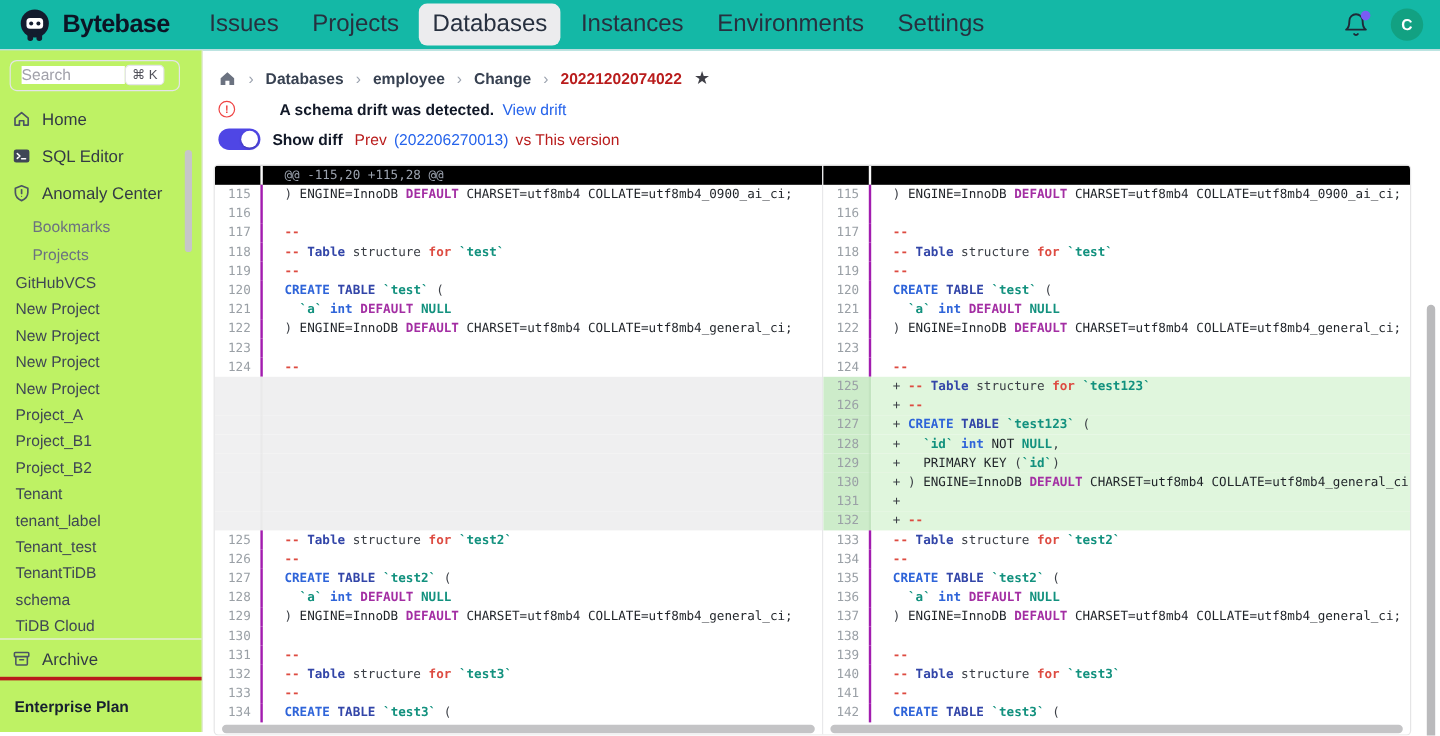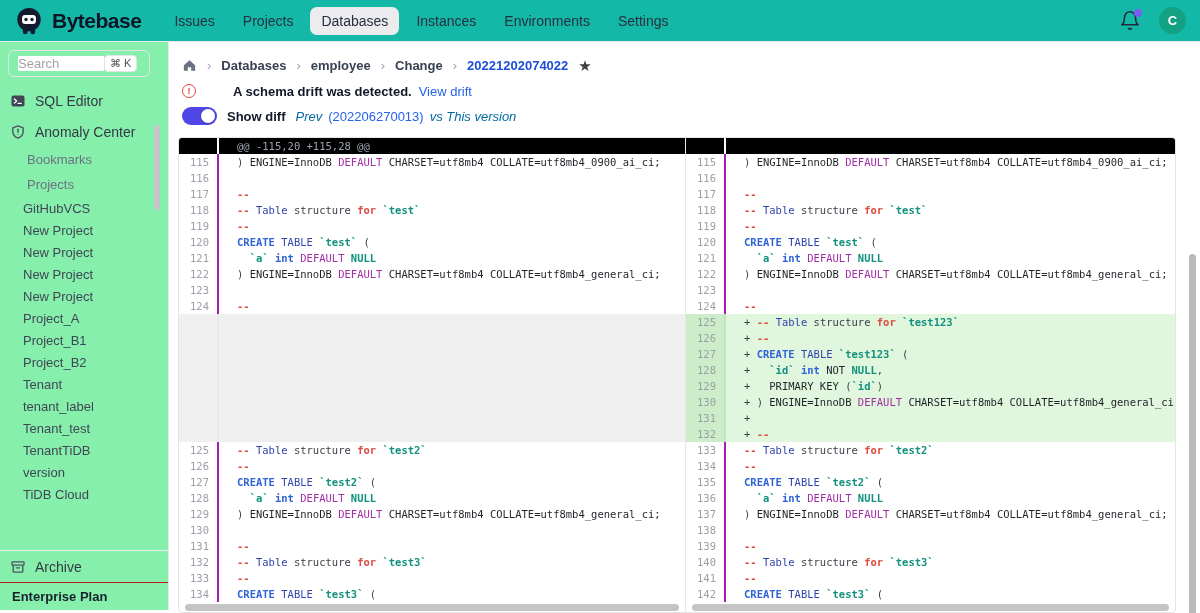--- a/index.html
+++ b/index.html
@@ -5,81 +5,81 @@
   * { box-sizing: border-box; margin: 0; padding: 0; }
   html,body { width:1200px; height:613px; overflow:hidden; background:#fff;
     font-family:"Liberation Sans", sans-serif; color:#1f2937; }
 
   
   .navbar { height:42px; display:flex; align-items:center; padding:0 14px;
     border-bottom:1px solid #e5e7eb; background:#14b8a6; }
   .brand { display:flex; align-items:center; gap:8px; }
   .brand-name { font-size:21px; font-weight:800; color:#0c1425; letter-spacing:-0.5px; }
   .nav-links { display:flex; align-items:center; gap:6px; margin-left:22px; }
-  .nav-link { font-size:14px; color:#27303f; padding:6px 11px; border-radius:7px; cursor:pointer; }
+  .nav-link { font-size:20px; color:#27303f; padding:6px 11px; border-radius:7px; cursor:pointer; }
   .nav-link.active { background:#ececee; font-weight:500; }
   .nav-right { margin-left:auto; display:flex; align-items:center; gap:18px; }
   .bell-wrap { position:relative; width:22px; height:22px; }
   .bell-dot { position:absolute; top:-1px; right:-1px; width:8px; height:8px;
     border-radius:50%; background:#7a5cf5; }
   .avatar { width:27px; height:27px; border-radius:50%; background:#12a182; color:#fff;
     font-size:13px; font-weight:600; display:flex; align-items:center; justify-content:center; }
 
   
   .layout { display:flex; height:568px; position:relative; }
 
   
   .sidebar { width:169px; border-right:1px solid #e8e8ea; position:relative;
-    display:flex; flex-direction:column; flex:none; background:#86efac; }
+    display:flex; flex-direction:column; flex:none; background:#bef264; }
   .search-box { margin:8px 18px 0 8px; height:27px; border:1px solid #e4e4e7; border-radius:6px;
     display:flex; align-items:center; padding:0 5px 0 9px; }
   .search-box input { border:none; outline:none; width:86px; font-size:13px;
     font-family:"Liberation Sans",sans-serif; color:#374151; }
   .search-box input::placeholder { color:#a1a1aa; }
   .kbd { font-size:11px; color:#52525b; border:1px solid #e4e4e7; border-radius:4px;
     padding:1px 5px; background:#fff; white-space:nowrap; }
   .side-nav { margin-top:8px; }
   .side-item { height:31px; display:flex; align-items:center; gap:9px; padding:0 10px;
     font-size:14px; color:#333a45; cursor:pointer; }
   .side-item svg, .side-item .term-ic { flex:none; }
   .section-label { height:25px; display:flex; align-items:center; padding-left:27px;
     font-size:13px; color:#6b7280; }
   .proj-list { list-style:none; }
-  .proj-list li { height:22px; display:flex; align-items:center; padding-left:23px;
+  .proj-list li { height:22px; display:flex; align-items:center; padding-left:13px;
     font-size:13px; color:#3f4754; cursor:pointer; white-space:nowrap; }
   .side-bottom { margin-top:auto; }
   .archive-row { border-top:1px solid #ededef; height:32px; display:flex; align-items:center;
     gap:9px; padding:0 10px; font-size:14px; color:#333a45; cursor:pointer; }
-  .plan-row { border-top:1px solid #b91c1c; height:28px; display:flex; align-items:center;
+  .plan-row { border-top:3px solid #b91c1c; height:46px; display:flex; align-items:center;
     padding-left:12px; font-size:13px; font-weight:700; color:#18212f; }
   .side-scrollthumb { position:absolute; right:8px; top:83px; width:6px; height:85px;
     border-radius:3px; background:#c6c6c8; }
 
   
   .main { flex:1; padding:13px 0 0 9px; position:relative; }
   .crumb-row { display:flex; align-items:center; gap:10px; margin-left:4px; height:20px; }
   .crumb { font-size:13px; font-weight:600; color:#374151; cursor:pointer; }
-  .crumb.last { color:#1d4ed8;text-align:right; }
+  .crumb.last { color:#b91c1c;text-align:right; }
   .crumb-sep { color:#9ca3af; font-size:13px; }
   .star { color:#3f3f46; font-size:15px; line-height:1; cursor:pointer; }
 
   .alert-row { display:flex; align-items:center; gap:7px; margin:6px 0 0 4px; height:20px; }
   .alert-ic { width:14px; height:14px; border:1.4px solid #ef4444; border-radius:50%;
     color:#ef4444; font-size:9px; font-weight:700; display:flex; align-items:center;
     justify-content:center; line-height:1; }
   .alert-msg { font-size:13px; font-weight:700; color:#111827;margin-left:30px; }
   .link { font-size:13px; color:#2563eb; cursor:pointer; }
 
   .toggle-row { display:flex; align-items:center; gap:10px; margin:5px 0 0 4px; height:20px; }
   .toggle { width:35px; height:18px; border-radius:10px; background:#4f46e5; position:relative;
     cursor:pointer; flex:none; }
   .toggle-knob { position:absolute; top:2px; right:2px; width:14px; height:14px; border-radius:50%;
     background:#fff; box-shadow:0 1px 2px rgba(0,0,0,.25); }
   .toggle-label { font-size:13px; font-weight:700; color:#111827; }
-  .muted { font-size:13px; color:#0369a1;font-style:italic; }
+  .muted { font-size:13px; color:#b91c1c; }
 
   
   .diff-card { margin:11px 0 0 0; width:998px; height:476px; border:1px solid #e5e5e6;
     border-radius:4px; background:#fff; display:flex; overflow:hidden; }
   .pane { display:flex; flex-direction:column; overflow:hidden; }
   .pane.left { width:507px; border-right:1px solid #e8e8ea; }
   .pane.right { flex:1; }
   .drow { display:flex; height:16px; flex:none; }
   .drow .gut { width:40px; flex:none; text-align:right; padding-right:8px;
     font-family:"DejaVu Sans Mono", monospace; font-size:10.5px; line-height:16px;
@@ -89,24 +89,24 @@
   .drow.dhead { background:#000000; }
   .drow.dhead .gut { border-right-color:#fafafa; }
   .drow.dhead .code { color:#9ca3af; }
   .drow.empty .gut { background:#f0f0f1; border-right-color:#e9e9ea; }
   .drow.empty .code { background:#efeff0; }
   .drow.add .gut { background:#cdecca; border-right-color:#c3e4c0; }
   .drow.add .code { background:#e0f6dd; }
 
   .tk-p { color:#3b3f46; }
   .tk-b { color:#1f2328; font-weight:400; }
-  .tk-n { color:#3245a8; font-weight:400; }
+  .tk-n { color:#3245a8; font-weight:700; }
   .tk-k { color:#2e64d9; font-weight:700; }
   .tk-r { color:#dd4b41; font-weight:700; }
-  .tk-m { color:#a32ea3; font-weight:400; }
+  .tk-m { color:#a32ea3; font-weight:700; }
   .tk-t { color:#12917e; font-weight:700; }
 
   .hbar { margin-top:auto; height:11px; padding:2px 6px; flex:none; }
   .hbar .thumb { width:100%; height:7px; border-radius:4px; background:#c4c4c6; }
 
   .page-vscroll { position:absolute; left:1189px; top:212px; width:7px; height:394px;
     border-radius:4px; background:#bababc; }
 </style>
 </head>
 <body>
@@ -145,20 +145,26 @@
 
 <div class="layout">
 
   <div class="sidebar">
     <div class="search-box">
       <input type="text" placeholder="Search" style="">
       <span class="kbd">⌘ K</span>
     </div>
     <div class="side-nav">
       <div class="side-item">
+        <svg width="16" height="16" viewBox="0 0 16 16" fill="none" stroke="#4b5563" stroke-width="1.4" stroke-linejoin="round">
+          <path d="M2.5 7.5 L8 2.8 L13.5 7.5 V13.2 H9.8 V9.6 H6.2 V13.2 H2.5 Z"></path>
+        </svg>
+        <span>Home</span>
+      </div>
+      <div class="side-item">
         <svg width="16" height="16" viewBox="0 0 16 16">
           <rect x="1.5" y="2.5" width="13" height="11" rx="2" fill="#3f4756"></rect>
           <path d="M4.4 6 L6.6 8 L4.4 10" stroke="#fff" stroke-width="1.3" fill="none" stroke-linecap="round" stroke-linejoin="round"></path>
           <line x1="8" y1="10.3" x2="11.3" y2="10.3" stroke="#fff" stroke-width="1.3" stroke-linecap="round"></line>
         </svg>
         <span>SQL Editor</span>
       </div>
       <div class="side-item">
         <svg width="16" height="16" viewBox="0 0 16 16" fill="none" stroke="#4b5563" stroke-width="1.4" stroke-linejoin="round">
           <path d="M8 1.8 L13.2 3.8 V7.5 C13.2 10.8 11 13 8 14.2 C5 13 2.8 10.8 2.8 7.5 V3.8 Z"></path>
@@ -176,21 +182,21 @@
         <li>New Project</li>
         <li>New Project</li>
         <li>New Project</li>
         <li>Project_A</li>
         <li>Project_B1</li>
         <li>Project_B2</li>
         <li>Tenant</li>
         <li>tenant_label</li>
         <li>Tenant_test</li>
         <li>TenantTiDB</li>
-        <li>version</li>
+        <li>schema</li>
         <li>TiDB Cloud</li>
       </ul>
     <div class="side-bottom">
       <div class="archive-row">
         <svg width="16" height="16" viewBox="0 0 16 16" fill="none" stroke="#4b5563" stroke-width="1.3" stroke-linejoin="round">
           <rect x="2" y="2.8" width="12" height="3.4" rx="0.8"></rect>
           <path d="M3.2 6.2 V12.4 A0.8 0.8 0 0 0 4 13.2 H12 A0.8 0.8 0 0 0 12.8 12.4 V6.2"></path>
           <line x1="6.4" y1="8.8" x2="9.6" y2="8.8" stroke-linecap="round"></line>
         </svg>
         <span>Archive</span>

